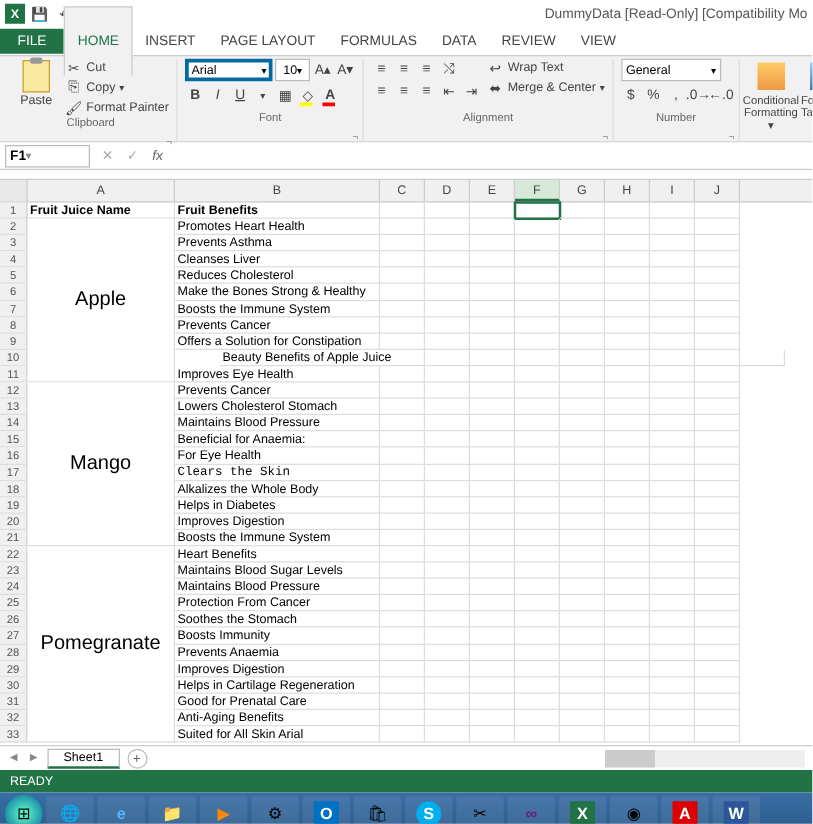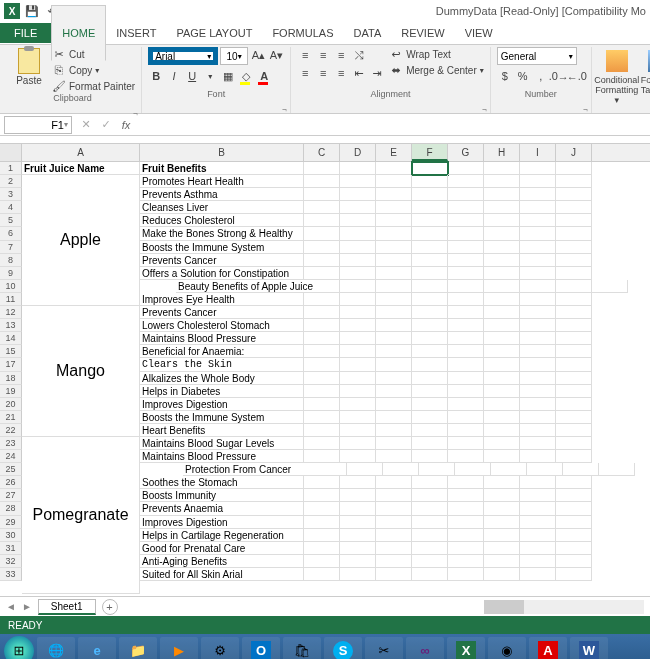--- a/index.html
+++ b/index.html
@@ -22,29 +22,29 @@
   .ribbon { height: 70px; background: #f1f1f1; border-top: 1px solid #ccc; border-bottom: 1px solid #ccc; display: flex; padding: 2px 4px 0 4px; }
   .group { border-right: 1px solid #ddd; padding: 0 6px; display: flex; flex-direction: column; justify-content: space-between; position: relative; }
   .group-body { display: flex; align-items: flex-start; gap: 4px; flex: 1; }
   .group-label { text-align: center; font-size: 9px; color: #666; padding-bottom: 14px; position:relative; }
   .group-label::after { content: "⌐"; position: absolute; right: -3px; bottom: -1px; font-size: 8px; color: #888; transform: scaleX(-1); }
   .big-btn { display: flex; flex-direction: column; align-items: center; width: 38px; font-size: 10px; color: #444; }
   .big-btn .ico { width: 24px; height: 24px; margin: 2px 0; display: flex; align-items: center; justify-content: center; }
   .stack { display: flex; flex-direction: column; gap: 2px; font-size: 10px; color: #444; }
   .stack-row { display: flex; align-items: center; gap: 3px; white-space: nowrap; }
   .mini-ico { width: 14px; height: 14px; display: inline-flex; align-items: center; justify-content: center; font-size: 11px; }
-  .font-sel { width: 70px; height: 18px; border: 5px solid #0369a1; background: #fff; font-size: 10px; padding: 0 2px; display:flex; align-items:center; justify-content:space-between; }
+  .font-sel { width: 70px; height: 18px; border: 3px solid #0369a1; background: #fff; font-size: 10px; padding: 0 2px; display:flex; align-items:center; justify-content:space-between; }
   .size-sel { width: 28px; height: 18px; border: 1px solid #bbb; background: #fff; font-size: 10px; display:flex; align-items:center; justify-content:center; }
   .btnrow { display:flex; gap:2px; }
   .rb { width:16px; height:16px; display:inline-flex; align-items:center; justify-content:center; font-size:11px; color:#444; }
   .numfmt-sel { width: 80px; height:18px; border:1px solid #bbb; background:#fff; font-size:10px; display:flex; align-items:center; padding:0 3px; justify-content:space-between; }
 
   
   .formula-bar { height: 22px; border-bottom: 1px solid #ccc; display: flex; align-items: center; background:#fff; }
-  .name-box { width: 68px; height: 18px; border: 1px solid #bbb; margin: 0 4px; font-size: 11px; padding: 0 3px; display:flex; align-items:center; justify-content:flex-end; background:#fff;}
+  .name-box { width: 68px; height: 18px; border: 1px solid #bbb; margin: 0 4px; font-size: 11px; padding: 0 3px; display:flex; align-items:center; justify-content:flex-start; background:#fff;font-weight:bold;}
   .fb-btn { width: 20px; text-align: center; color: #aaa; font-size: 11px; }
   .fx { font-style: italic; color:#666; }
   .formula-input { flex:1; height:18px; border: none; font-size:11px; padding:0 4px; }
 
   
   .grid-wrap { position: relative; height: 452px; overflow: hidden; background:#fff; }
   .colhdrs { display:flex; height:18px; background:#f0f0f0; border-bottom:1px solid #ccc; }
   .corner { width: 22px; border-right:1px solid #ccc; background:#e8e8e8; }
   .ch { border-right:1px solid #ccc; text-align:center; font-size:10px; color:#444; line-height:18px; }
   .ch.sel { background:#d6e9d8; border-bottom:2px solid #217346; }
@@ -453,20 +453,33 @@
         <div class="cell" style="width: 36px;"></div>
         <div class="cell" style="width: 36px;"></div>
         <div class="cell" style="width: 36px;"></div>
         <div class="cell" style="width: 36px;"></div>
         <div class="cell" style="width: 36px;"></div>
         <div class="cell" style="width: 36px;"></div>
         <div class="cell" style="width: 36px;"></div>
         <div class="cell" style="width: 36px;"></div>
       </div>
       <div class="row">
+        <div class="rh">16</div>
+        <div class="cell" style="width: 118px;"></div>
+        <div class="cell" style="width: 164px;">For Eye Health</div>
+        <div class="cell" style="width: 36px;"></div>
+        <div class="cell" style="width: 36px;"></div>
+        <div class="cell" style="width: 36px;"></div>
+        <div class="cell" style="width: 36px;"></div>
+        <div class="cell" style="width: 36px;"></div>
+        <div class="cell" style="width: 36px;"></div>
+        <div class="cell" style="width: 36px;"></div>
+        <div class="cell" style="width: 36px;"></div>
+      </div>
+      <div class="row">
         <div class="rh">17</div>
         <div class="cell" style="width: 118px;"></div>
         <div class="cell" style="width: 164px; font-family: Liberation Mono, monospace;">Clears the Skin</div>
         <div class="cell" style="width: 36px;"></div>
         <div class="cell" style="width: 36px;"></div>
         <div class="cell" style="width: 36px;"></div>
         <div class="cell" style="width: 36px;"></div>
         <div class="cell" style="width: 36px;"></div>
         <div class="cell" style="width: 36px;"></div>
         <div class="cell" style="width: 36px;"></div>
@@ -559,21 +572,21 @@
         <div class="cell" style="width: 36px;"></div>
         <div class="cell" style="width: 36px;"></div>
         <div class="cell" style="width: 36px;"></div>
         <div class="cell" style="width: 36px;"></div>
         <div class="cell" style="width: 36px;"></div>
         <div class="cell" style="width: 36px;"></div>
       </div>
       <div class="row">
         <div class="rh">25</div>
         <div class="cell" style="width: 118px;"></div>
-        <div class="cell" style="width: 164px; margin-left: 43px;">Protection From Cancer</div>
+        <div class="cell" style="width: 164px;">Protection From Cancer</div>
         <div class="cell" style="width: 36px;"></div>
         <div class="cell" style="width: 36px;"></div>
         <div class="cell" style="width: 36px;"></div>
         <div class="cell" style="width: 36px;"></div>
         <div class="cell" style="width: 36px;"></div>
         <div class="cell" style="width: 36px;"></div>
         <div class="cell" style="width: 36px;"></div>
         <div class="cell" style="width: 36px;"></div>
       </div>
       <div class="row">

